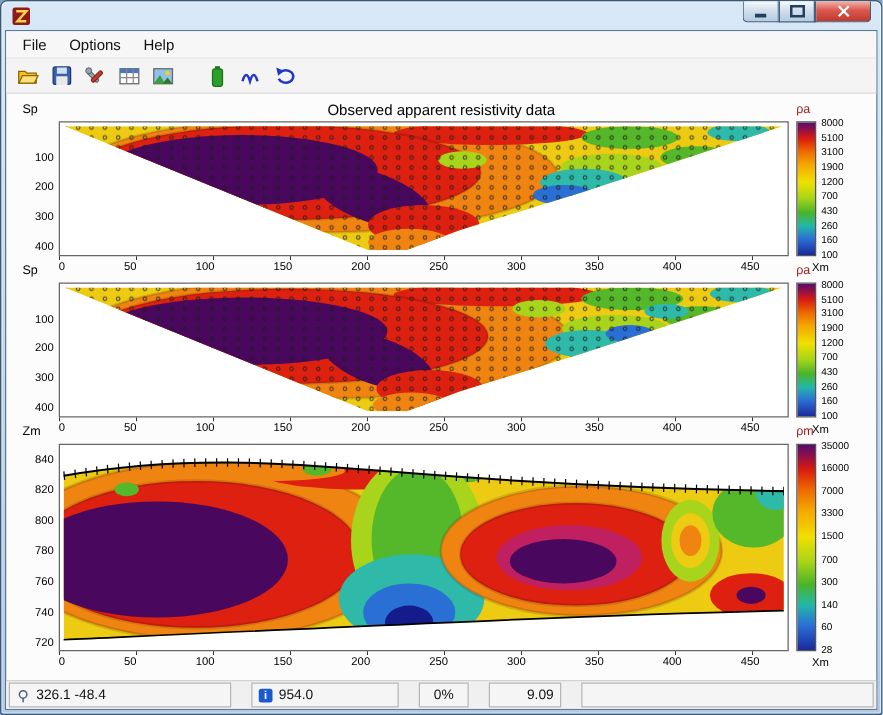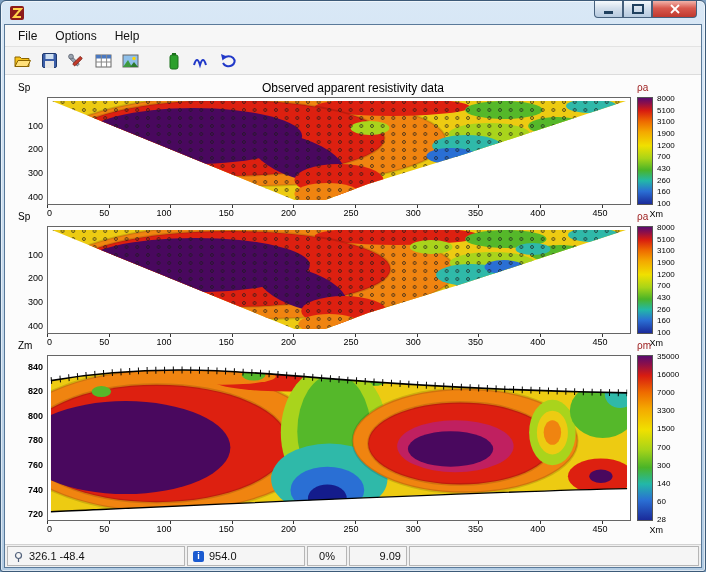--- a/index.html
+++ b/index.html
@@ -30,34 +30,34 @@
   .panel{display:flex;flex-direction:column;margin-bottom:4px;}
   .p3{flex:1;min-height:0;}
   .panel-title{text-align:center;font-size:12px;color:#000000;height:16px;flex:0 0 auto;}
   .plot-row{display:flex;position:relative;}
   .p12 .plot-row{height:108px;}
   .p3 .plot-row{flex:1;min-height:0;}
   .y-col{width:34px;position:relative;font-size:9px;color:#000;flex:0 0 auto;}
   .corner-label{position:absolute;top:-15px;left:5px;font-size:10px;color:#000;}
   .y-ticks{position:absolute;right:4px;display:flex;flex-direction:column;justify-content:space-between;align-items:flex-end;}
   .yt-a{top:22%;bottom:3%;}
-  .yt-b{top:4%;bottom:1%;font-weight:bold;}
+  .yt-b{top:4%;bottom:1%;}
   .plot{flex:1;border:1px solid #666;background:#fff;position:relative;min-width:0;}
   .plot svg{display:block;width:100%;height:100%;}
   .cb-col{width:62px;position:relative;font-size:8px;color:#000;flex:0 0 auto;}
   .cb-label{position:absolute;top:-15px;left:6px;font-size:10px;color:#9b1a1a;}
   .cb-bar{position:absolute;left:6px;top:0;bottom:0;width:14px;border:1px solid #555;
     background:linear-gradient(180deg,#5a0b6e 0%,#8c0f4a 5%,#d81c10 12%,#ee6a00 22%,#f4a800 32%,#f0e000 45%,#a8d418 57%,#4ab428 68%,#22b8a8 78%,#2a6fd4 88%,#1a2a9a 100%);}
   .cb-ticks{position:absolute;left:26px;top:-3px;bottom:-3px;display:flex;flex-direction:column;justify-content:space-between;}
   .x-axis{height:17px;margin-left:34px;margin-right:62px;position:relative;font-size:9px;color:#000;flex:0 0 auto;}
   .x-tickmarks{height:3px;background-image:repeating-linear-gradient(90deg,#333 0 1px,transparent 1px 10.55%);}
   .x-ticks{display:flex;justify-content:space-between;padding-right:4%;}
   .x-label{position:absolute;right:-32px;top:4px;font-size:9px;margin-left:16px;}
   
-  .statusbar{height:20px;background:#f0f0f0;border-top:1px solid #d2d2d2;display:flex;align-items:stretch;font-size:11px;color:#111;flex:0 0 auto;padding:1px 2px;gap:2px;}
+  .statusbar{height:20px;background:#f0f0f0;border-top:1px solid #d2d2d2;display:flex;align-items:stretch;font-size:11px;color:#111;flex:0 0 auto;padding:1px 2px;gap:16px;}
   .scell{border:1px solid #b6b6b6;background:#f5f5f5;display:flex;align-items:center;padding:0 5px;gap:5px;box-sizing:border-box;}
   .c1{width:178px;} .c2{width:118px;} .c3{width:40px;justify-content:center;} .c4{width:58px;justify-content:flex-end;} .c5{flex:1;}
   .info-badge{width:11px;height:11px;background:#1a5ad0;color:#fff;border-radius:2px;font-size:9px;font-weight:bold;
     display:flex;align-items:center;justify-content:center;line-height:1;flex:0 0 auto;}
 </style>
 </head>
 <body>
 
 <div class="window">
 

